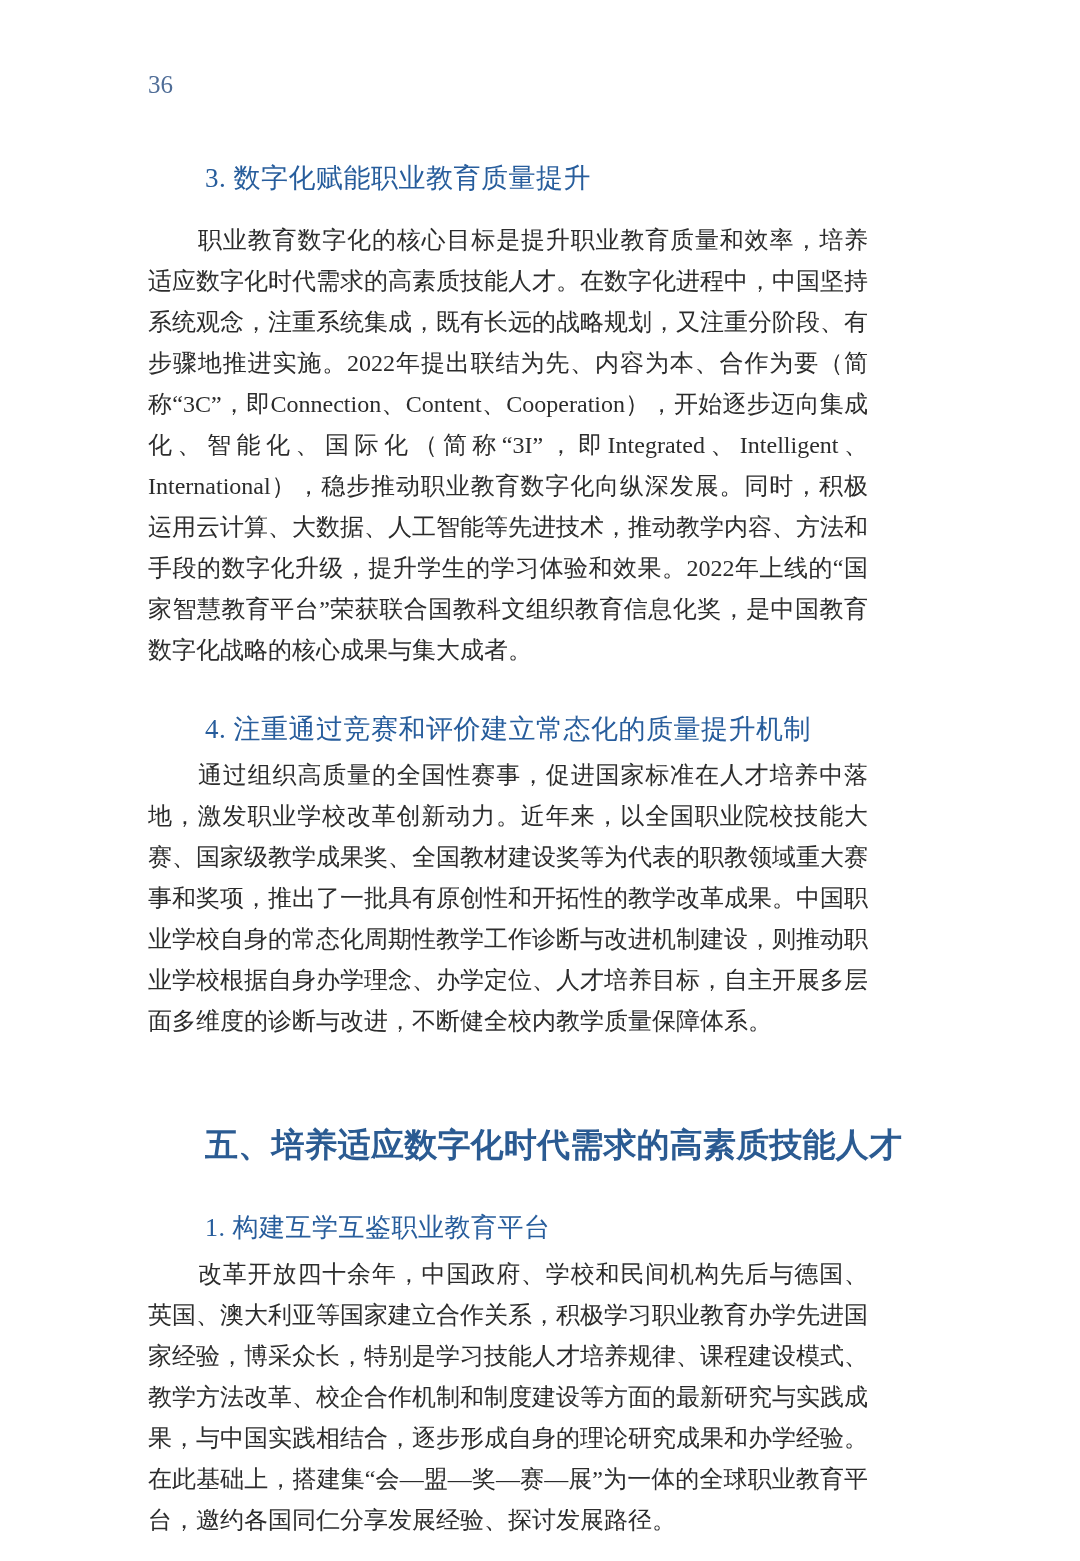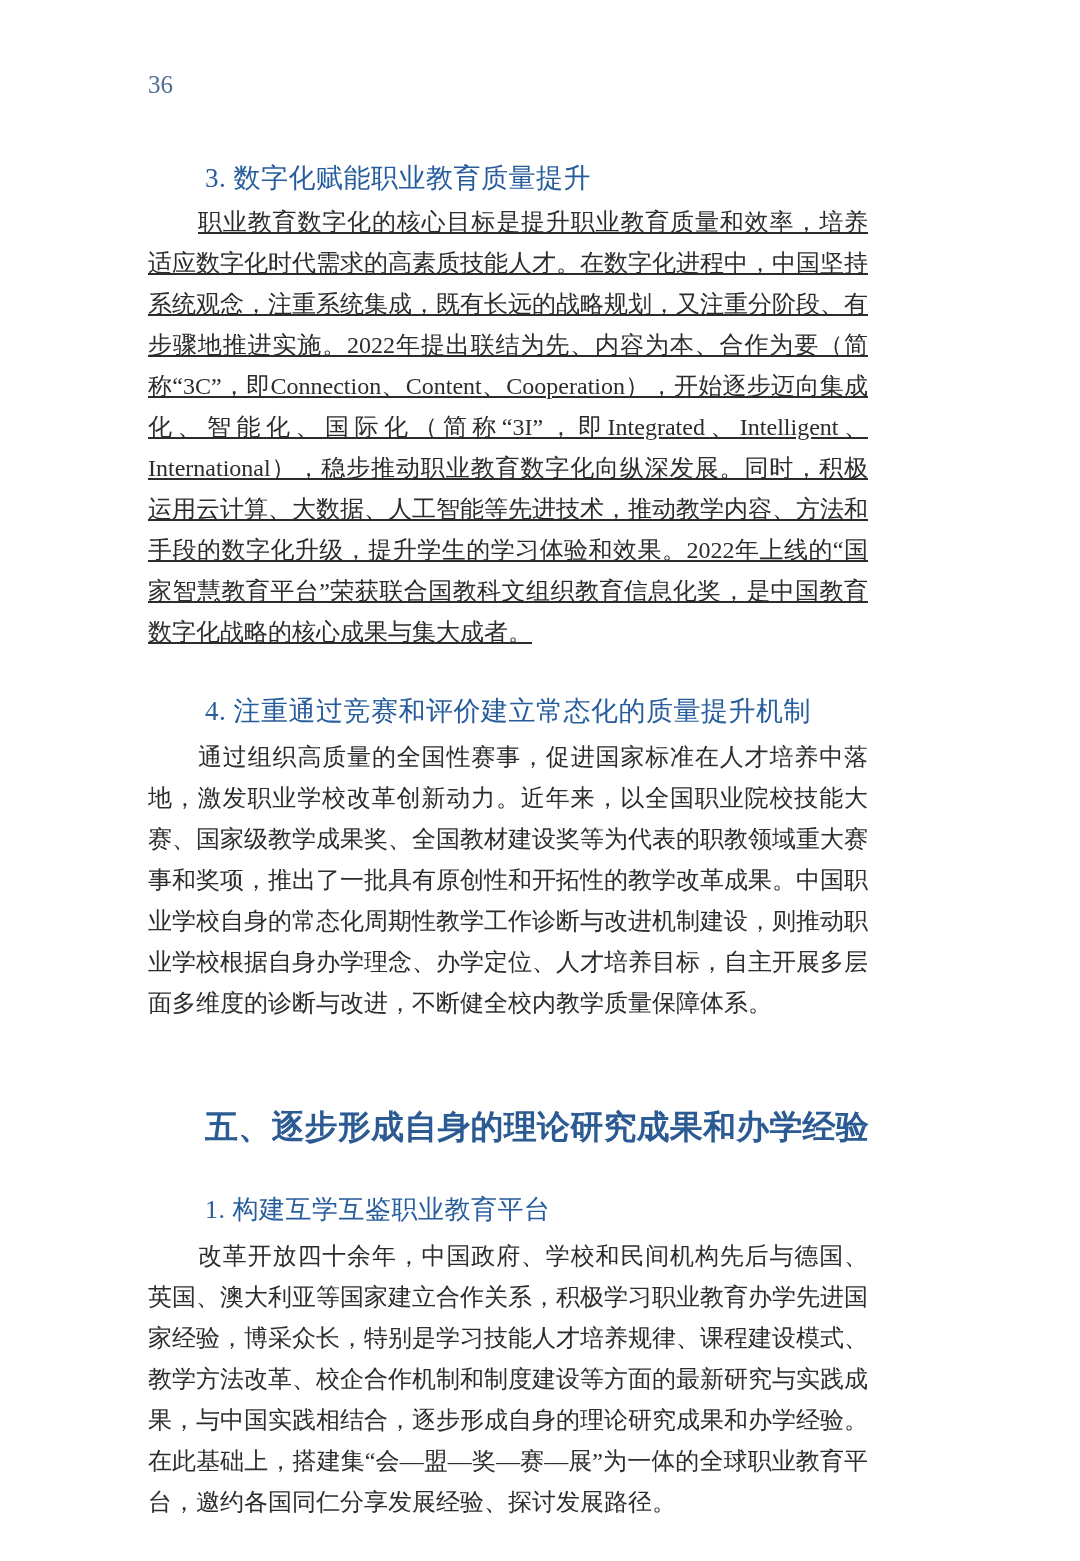--- a/index.html
+++ b/index.html
@@ -51,22 +51,21 @@
   }
   .body-para {
     margin: 0;
     font-size: 24px;
     line-height: 41px;
     color: #2c2c2c;
     text-align: justify;
     text-indent: 50px;
   }
   .body-para.after-heading {
-    margin-top: 6px;
-    text-decoration: underline;
+    margin-top: 24px;
   }
   .body-para.after-heading-2 {
     margin-top: 8px;
   }
   .chapter-heading {
     margin: 80px 0 0 0;
     padding-left: 57px;
     font-size: 33px;
     font-weight: bold;
     color: #2b5b92;
@@ -89,19 +88,19 @@
   </div>
 
   <h3 class="sub-heading first">3. 数字化赋能职业教育质量提升</h3>
 
   <p class="body-para after-heading">职业教育数字化的核心目标是提升职业教育质量和效率，培养适应数字化时代需求的高素质技能人才。在数字化进程中，中国坚持系统观念，注重系统集成，既有长远的战略规划，又注重分阶段、有步骤地推进实施。2022年提出联结为先、内容为本、合作为要（简称“3C”，即Connection、Content、Cooperation），开始逐步迈向集成化、智能化、国际化（简称“3I”，即Integrated、Intelligent、International），稳步推动职业教育数字化向纵深发展。同时，积极运用云计算、大数据、人工智能等先进技术，推动教学内容、方法和手段的数字化升级，提升学生的学习体验和效果。2022年上线的“国家智慧教育平台”荣获联合国教科文组织教育信息化奖，是中国教育数字化战略的核心成果与集大成者。</p>
 
   <h3 class="sub-heading second">4. 注重通过竞赛和评价建立常态化的质量提升机制</h3>
 
   <p class="body-para after-heading-2">通过组织高质量的全国性赛事，促进国家标准在人才培养中落地，激发职业学校改革创新动力。近年来，以全国职业院校技能大赛、国家级教学成果奖、全国教材建设奖等为代表的职教领域重大赛事和奖项，推出了一批具有原创性和开拓性的教学改革成果。中国职业学校自身的常态化周期性教学工作诊断与改进机制建设，则推动职业学校根据自身办学理念、办学定位、人才培养目标，自主开展多层面多维度的诊断与改进，不断健全校内教学质量保障体系。</p>
 
-  <h2 class="chapter-heading">五、逐步形成自身的理论研究成果和办学经验</h2>
+  <h2 class="chapter-heading">五、培养适应数字化时代需求的高素质技能人才</h2>
 
   <h3 class="sub-heading third">1. 构建互学互鉴职业教育平台</h3>
 
   <p class="body-para after-heading-2">改革开放四十余年，中国政府、学校和民间机构先后与德国、英国、澳大利亚等国家建立合作关系，积极学习职业教育办学先进国家经验，博采众长，特别是学习技能人才培养规律、课程建设模式、教学方法改革、校企合作机制和制度建设等方面的最新研究与实践成果，与中国实践相结合，逐步形成自身的理论研究成果和办学经验。在此基础上，搭建集“会—盟—奖—赛—展”为一体的全球职业教育平台，邀约各国同仁分享发展经验、探讨发展路径。</p>
 
 </div>
 
 </body></html>

